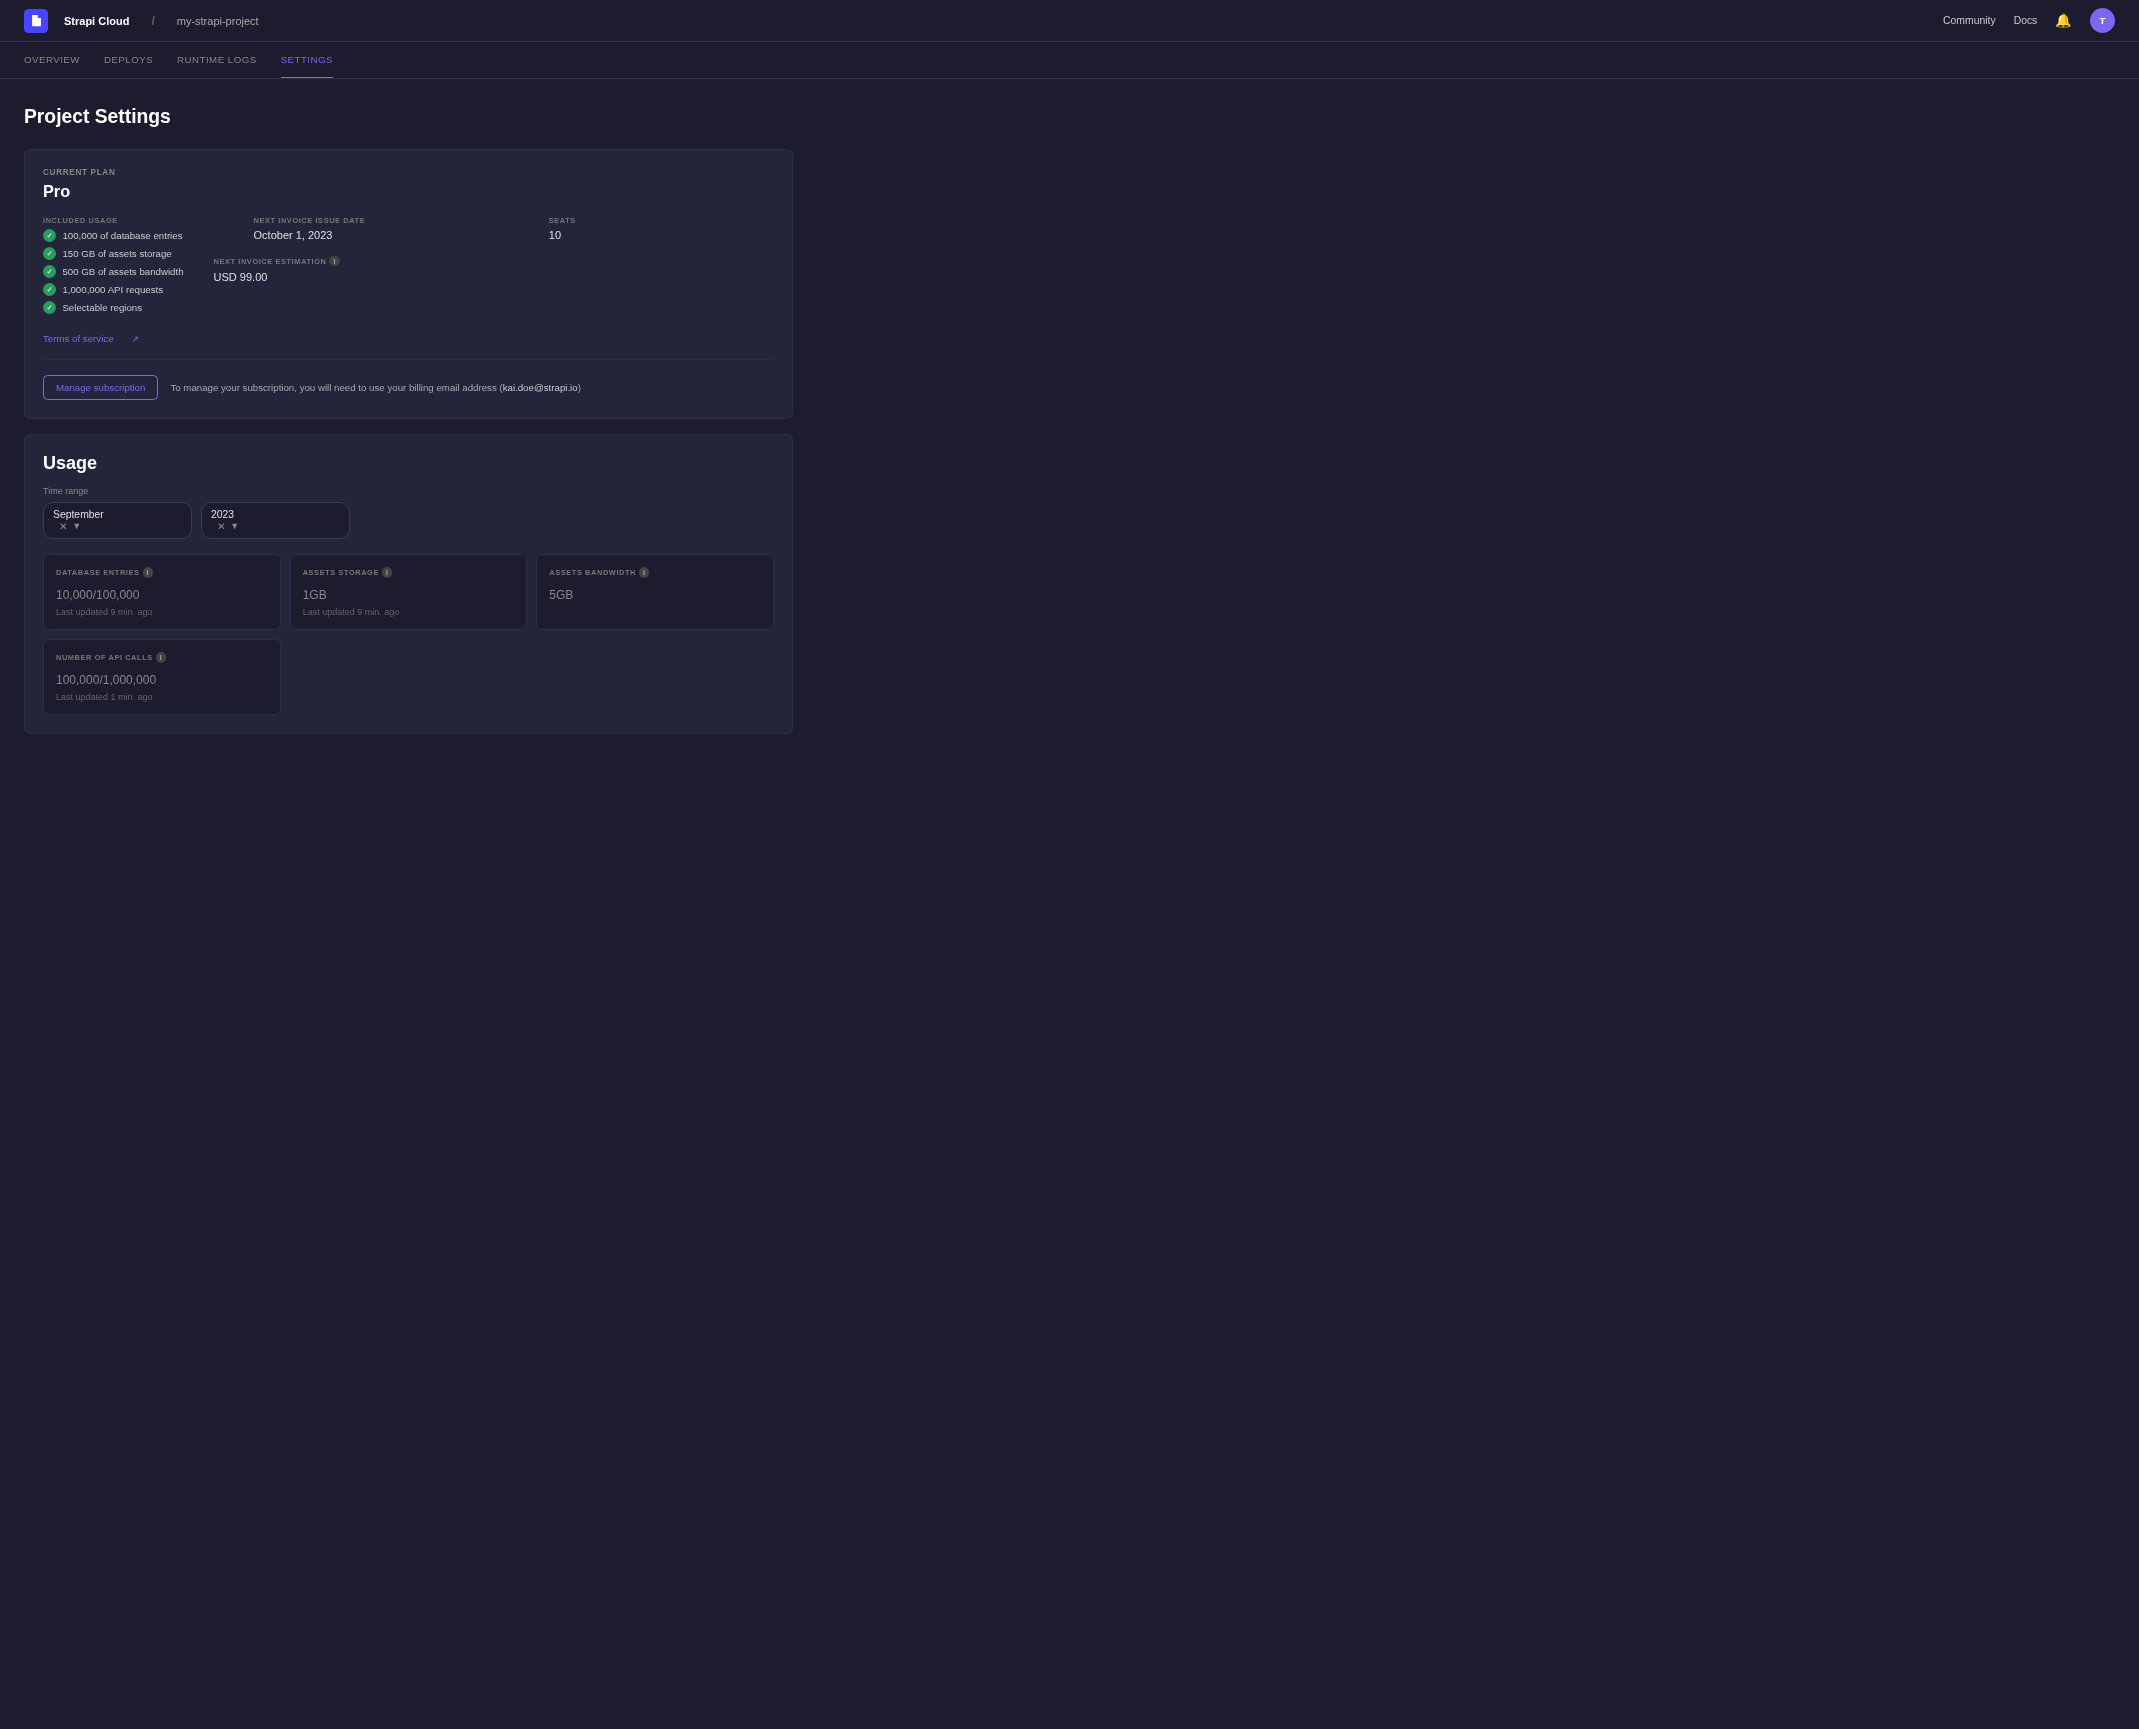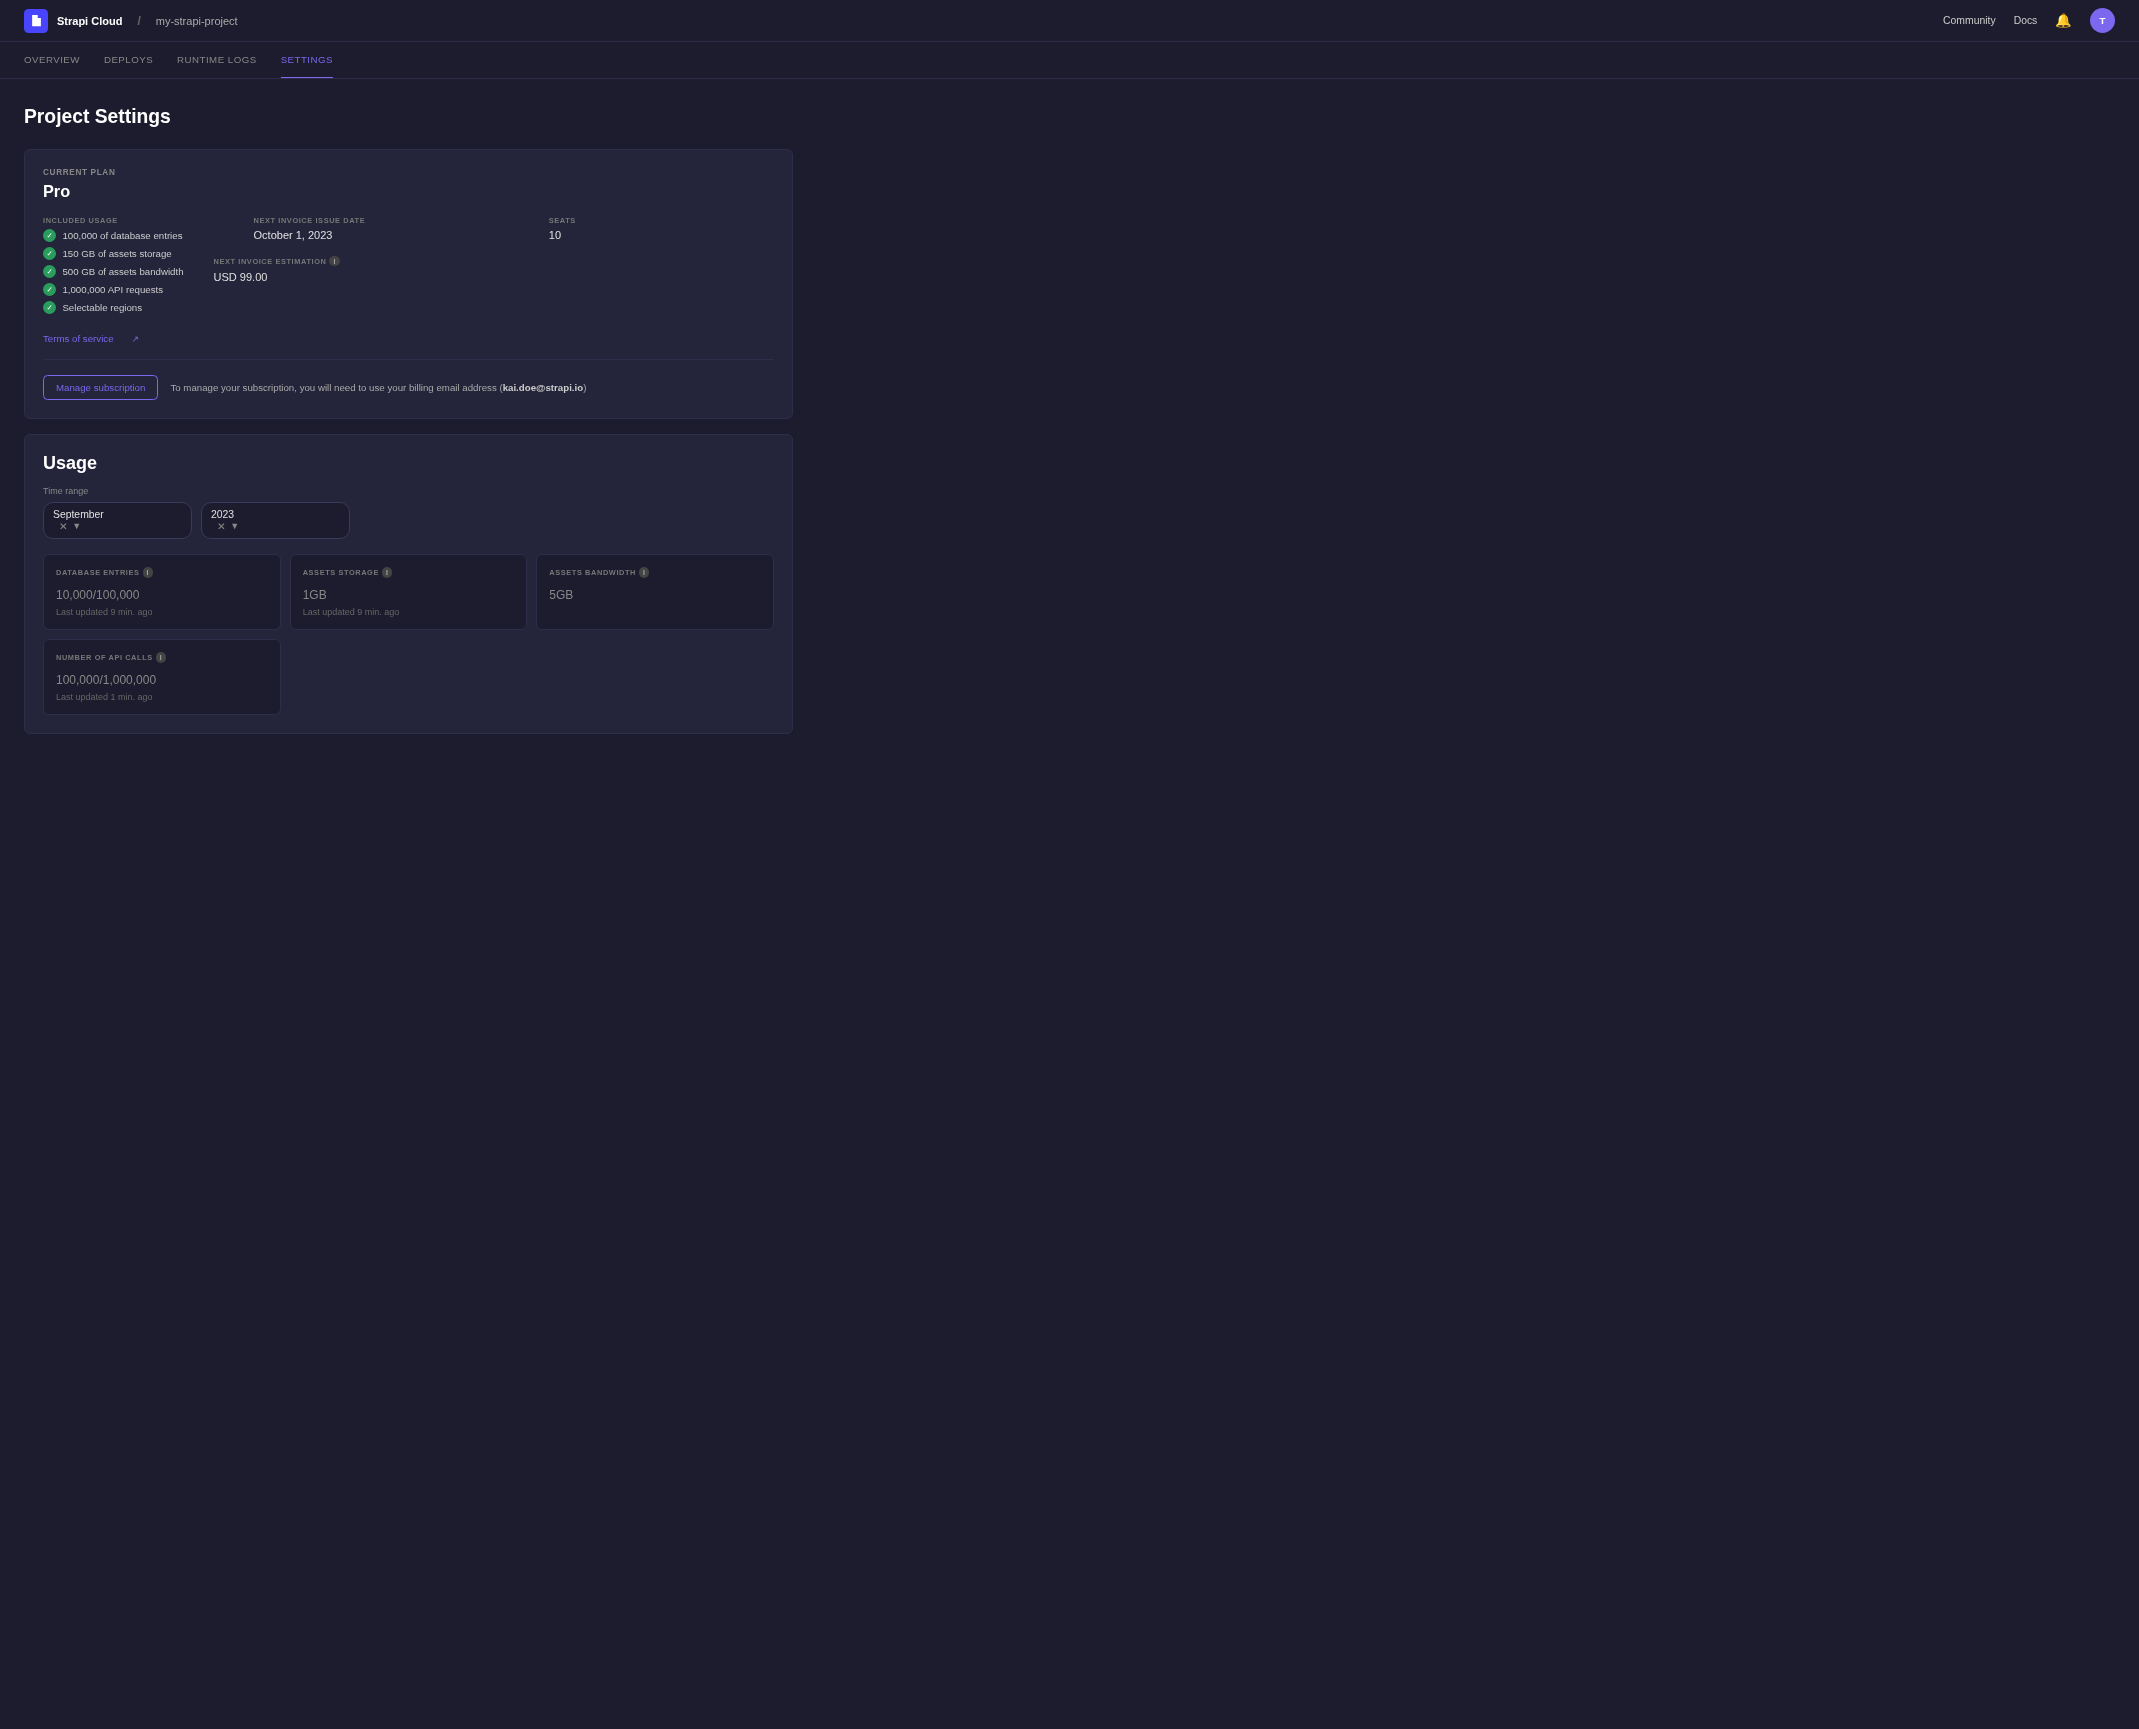--- a/index.html
+++ b/index.html
@@ -16,21 +16,21 @@
       background: #1c1c2e;
       border-bottom: 0.7px solid #2e2e4a;
       display: flex;
       align-items: center;
       padding: 0 24px;
       height: 42px;
     }
     .topnav-brand {
       display: flex;
       align-items: center;
-      gap: 9px;
+      gap: 16px;
       font-weight: 600;
       color: #fff;
       font-size: 11px;
     }
     .brand-logo {
       width: 24px;
       height: 24px;
       background: #4945ff;
       border-radius: 4.5px;
       display: flex;
@@ -240,21 +240,21 @@
       cursor: pointer;
       font-size: 9.7px;
       font-weight: 500;
       white-space: nowrap;
     }
     .manage-text {
       font-size: 9.7px;
       color: #aaa;
     }
     .manage-text strong {
-      font-weight: 700;
+      font-weight: 400;
       color: #ccc;
     }
 
     
     .usage-title {
       font-size: 18px;
       font-weight: 700;
       color: #fff;
       margin-bottom: 12px;
     }

